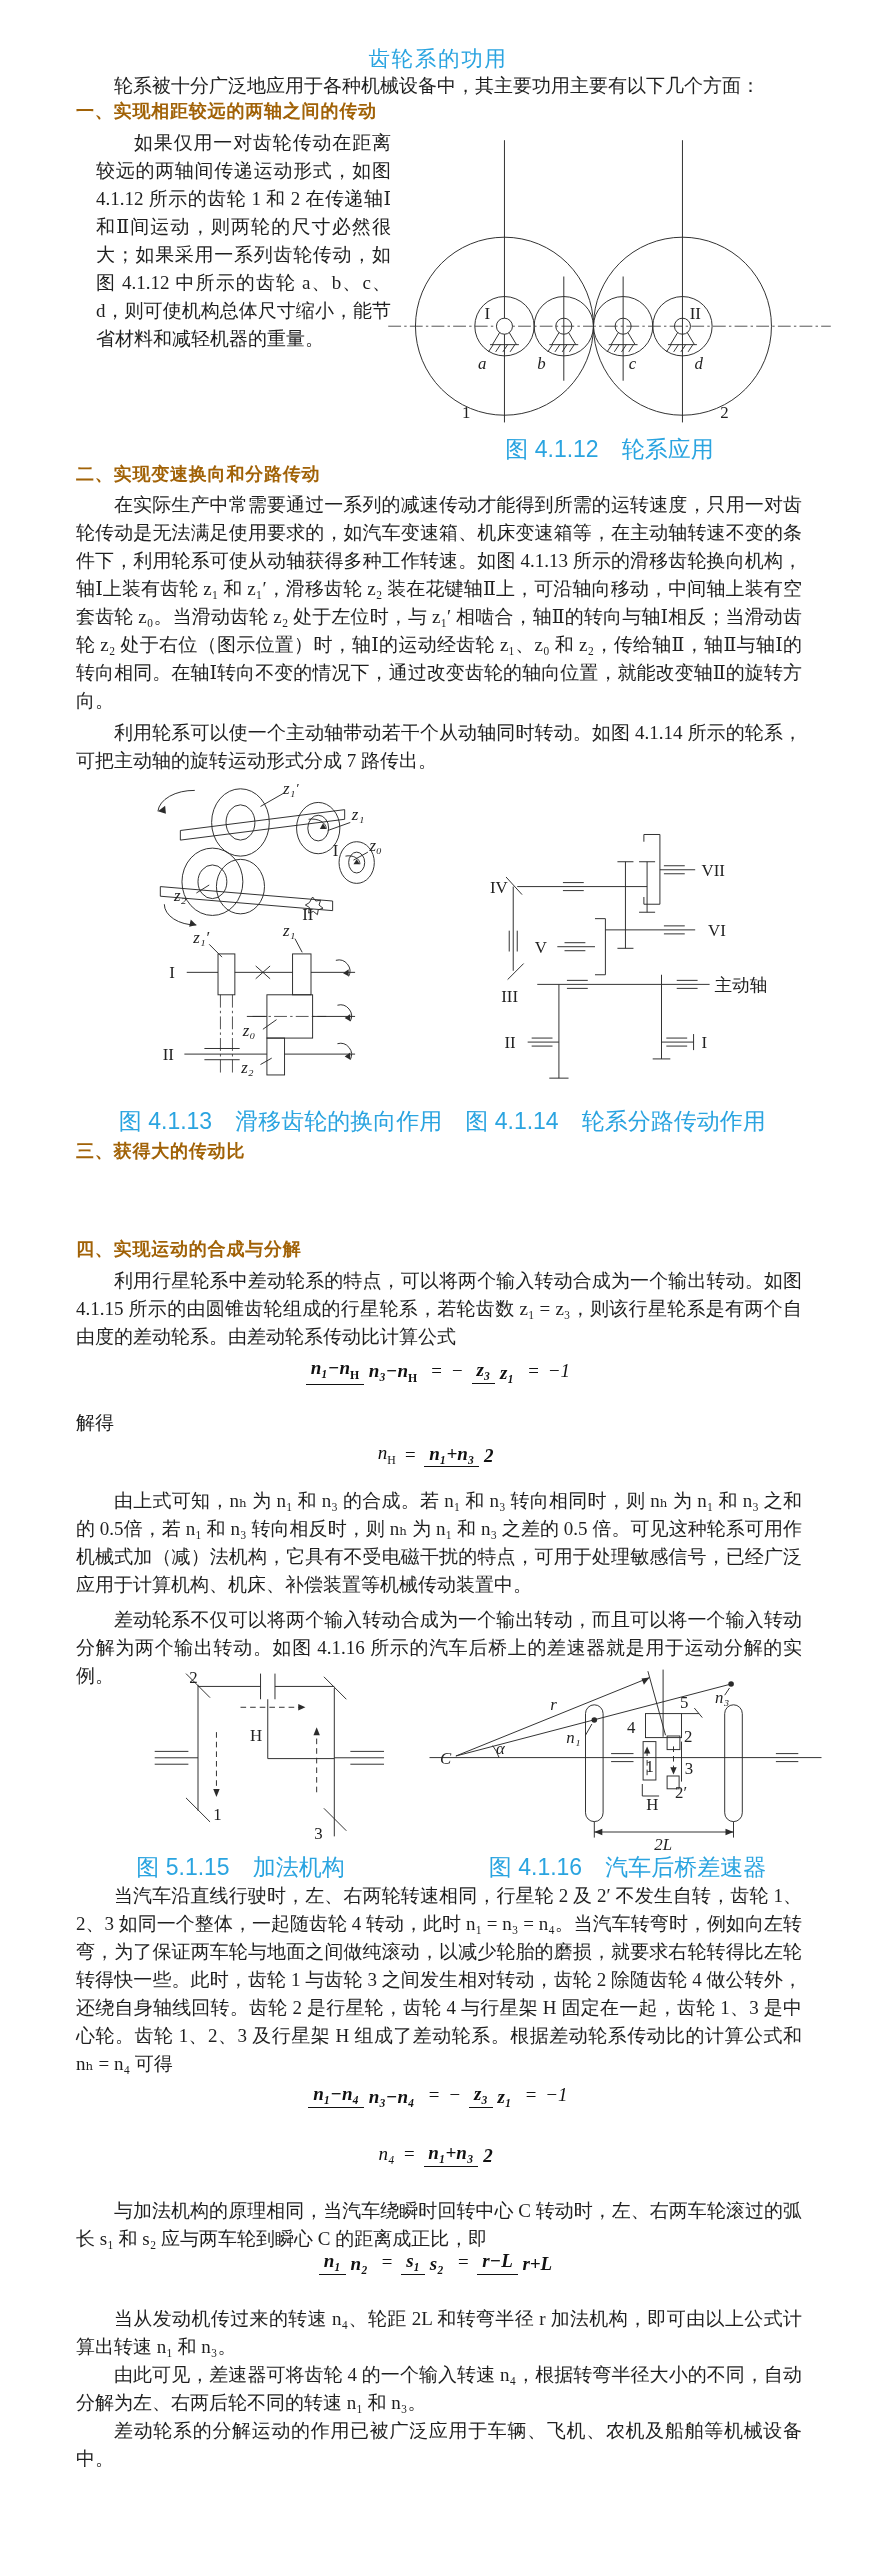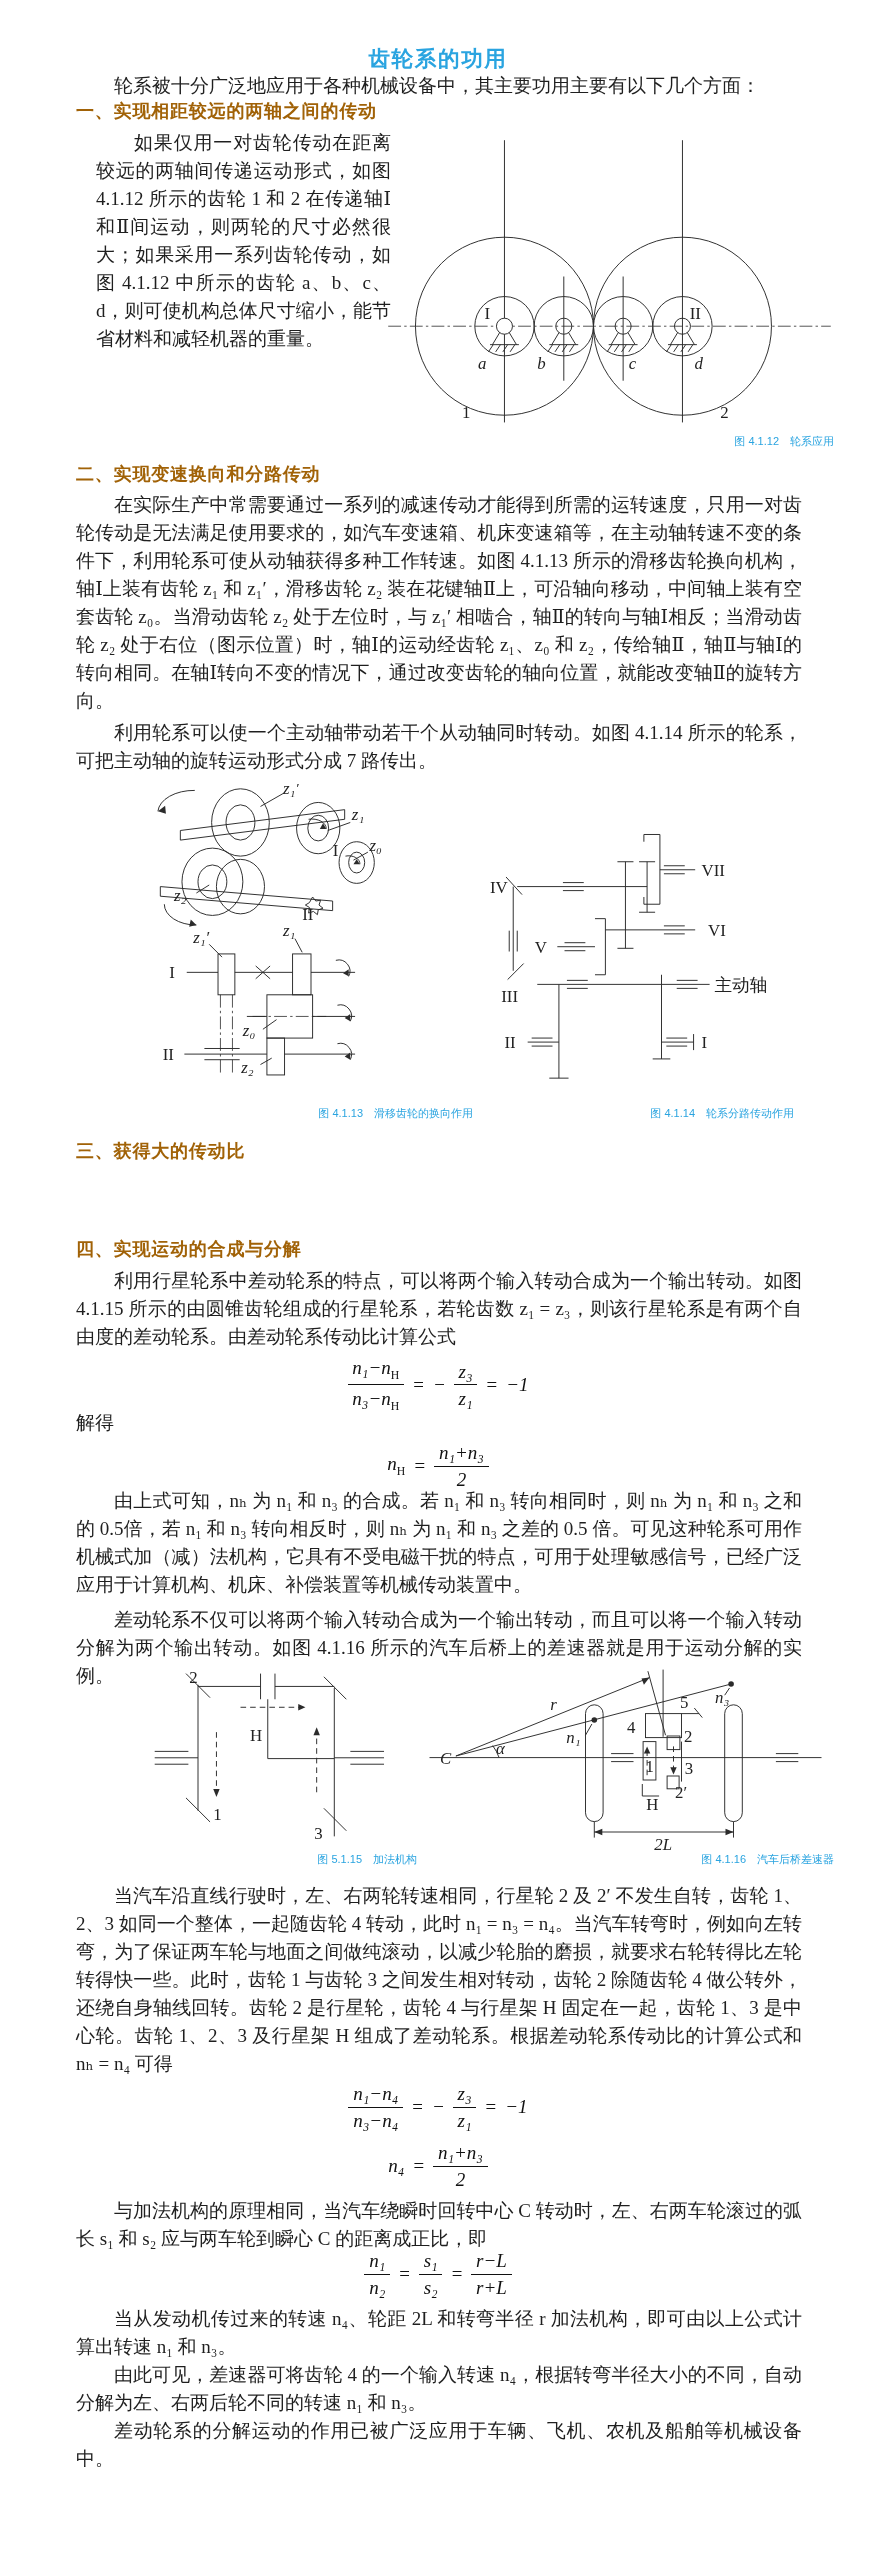--- a/index.html
+++ b/index.html
@@ -1,31 +1,31 @@
 <!DOCTYPE html>
 <html style="font-size:13px"><head>
 <meta charset="utf-8">
 <style>
   html,body{margin:0;padding:0;background:#ffffff;}
   .page{position:relative;width:876px;height:2576px;background:#fff;overflow:hidden;
         font-family:"Liberation Serif","DejaVu Serif","DejaVu Sans",serif;color:#1f1f1f;}
   .title{position:absolute;left:0;top:44px;width:100%;text-align:center;
-         font-family:"Liberation Sans","DejaVu Sans",sans-serif;font-weight:bold;
+         font-family:"Liberation Sans","DejaVu Sans",sans-serif;font-weight:normal;
          font-size:21.6px;color:#2aa4e0;letter-spacing:1.6px;}
   .heading{position:absolute;left:76px;font-family:"Liberation Sans","DejaVu Sans",sans-serif;
            font-weight:bold;font-size:18px;color:#a16207;letter-spacing:0.8px;}
   .para{position:absolute;left:76px;width:726px;font-size:19px;line-height:28px;
         text-align:justify;text-indent:2em;}
   .narrow{width:295px;margin-left:20px;}
   .plain{text-indent:0;}
-  .caption{position:absolute;text-align:right;font-family:"Liberation Sans","DejaVu Sans",sans-serif;
-           font-size:11px;color:#2aa4e0;}
+  .caption{position:absolute;text-align:center;font-family:"Liberation Sans","DejaVu Sans",sans-serif;
+           font-size:23px;color:#2aa4e0;}
   .formula{position:absolute;left:0;width:876px;display:flex;justify-content:center;
            align-items:center;gap:8px;font-size:19px;font-style:italic;color:#111;}
-  .frac{display:inline-flex;flex-direction:column;align-items:center;line-height:1.12;}
+  .frac{display:inline-flex;flex-direction:row;align-items:center;line-height:1.12;font-weight:bold;}
   .frac .fn{padding:0 4.8px 2.4px;border-bottom:1.6px solid #111;}
   .frac .fd{padding:2.4px 4.8px 0;}
   sub.h{font-style:normal;font-size:0.62em;}
   .figsvg{position:absolute;}
   svg line,svg path,svg rect,svg circle,svg ellipse,svg polygon,svg polyline{
       stroke:#2b2b2b;stroke-width:1.2;fill:none;}
   svg .nf{stroke:none;}
   svg .fw{fill:#fff;}
   svg .dd{stroke-dasharray:16 4 3 4;stroke-width:1;}
   svg .da{stroke-dasharray:7 5;}

